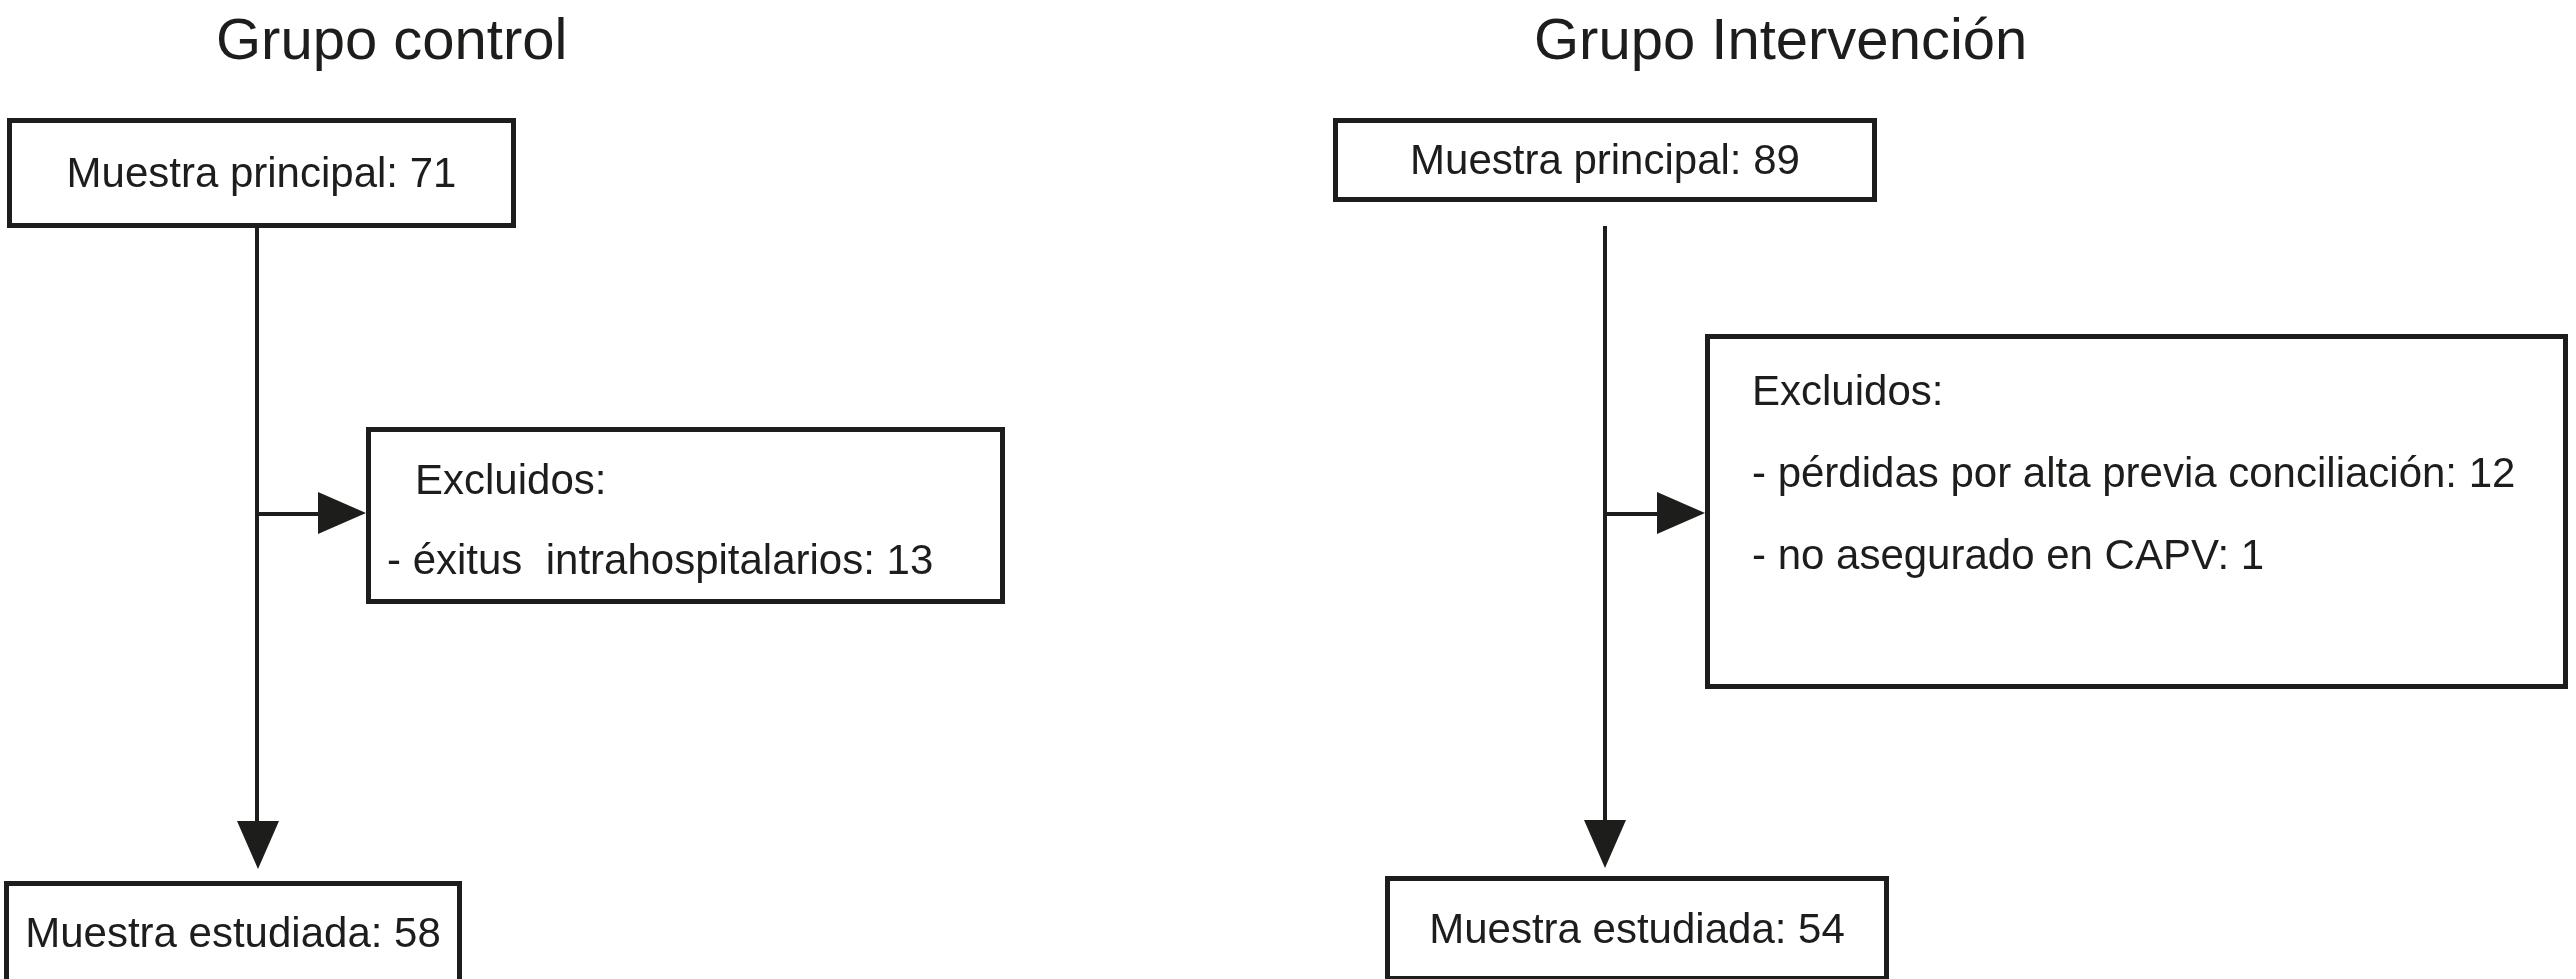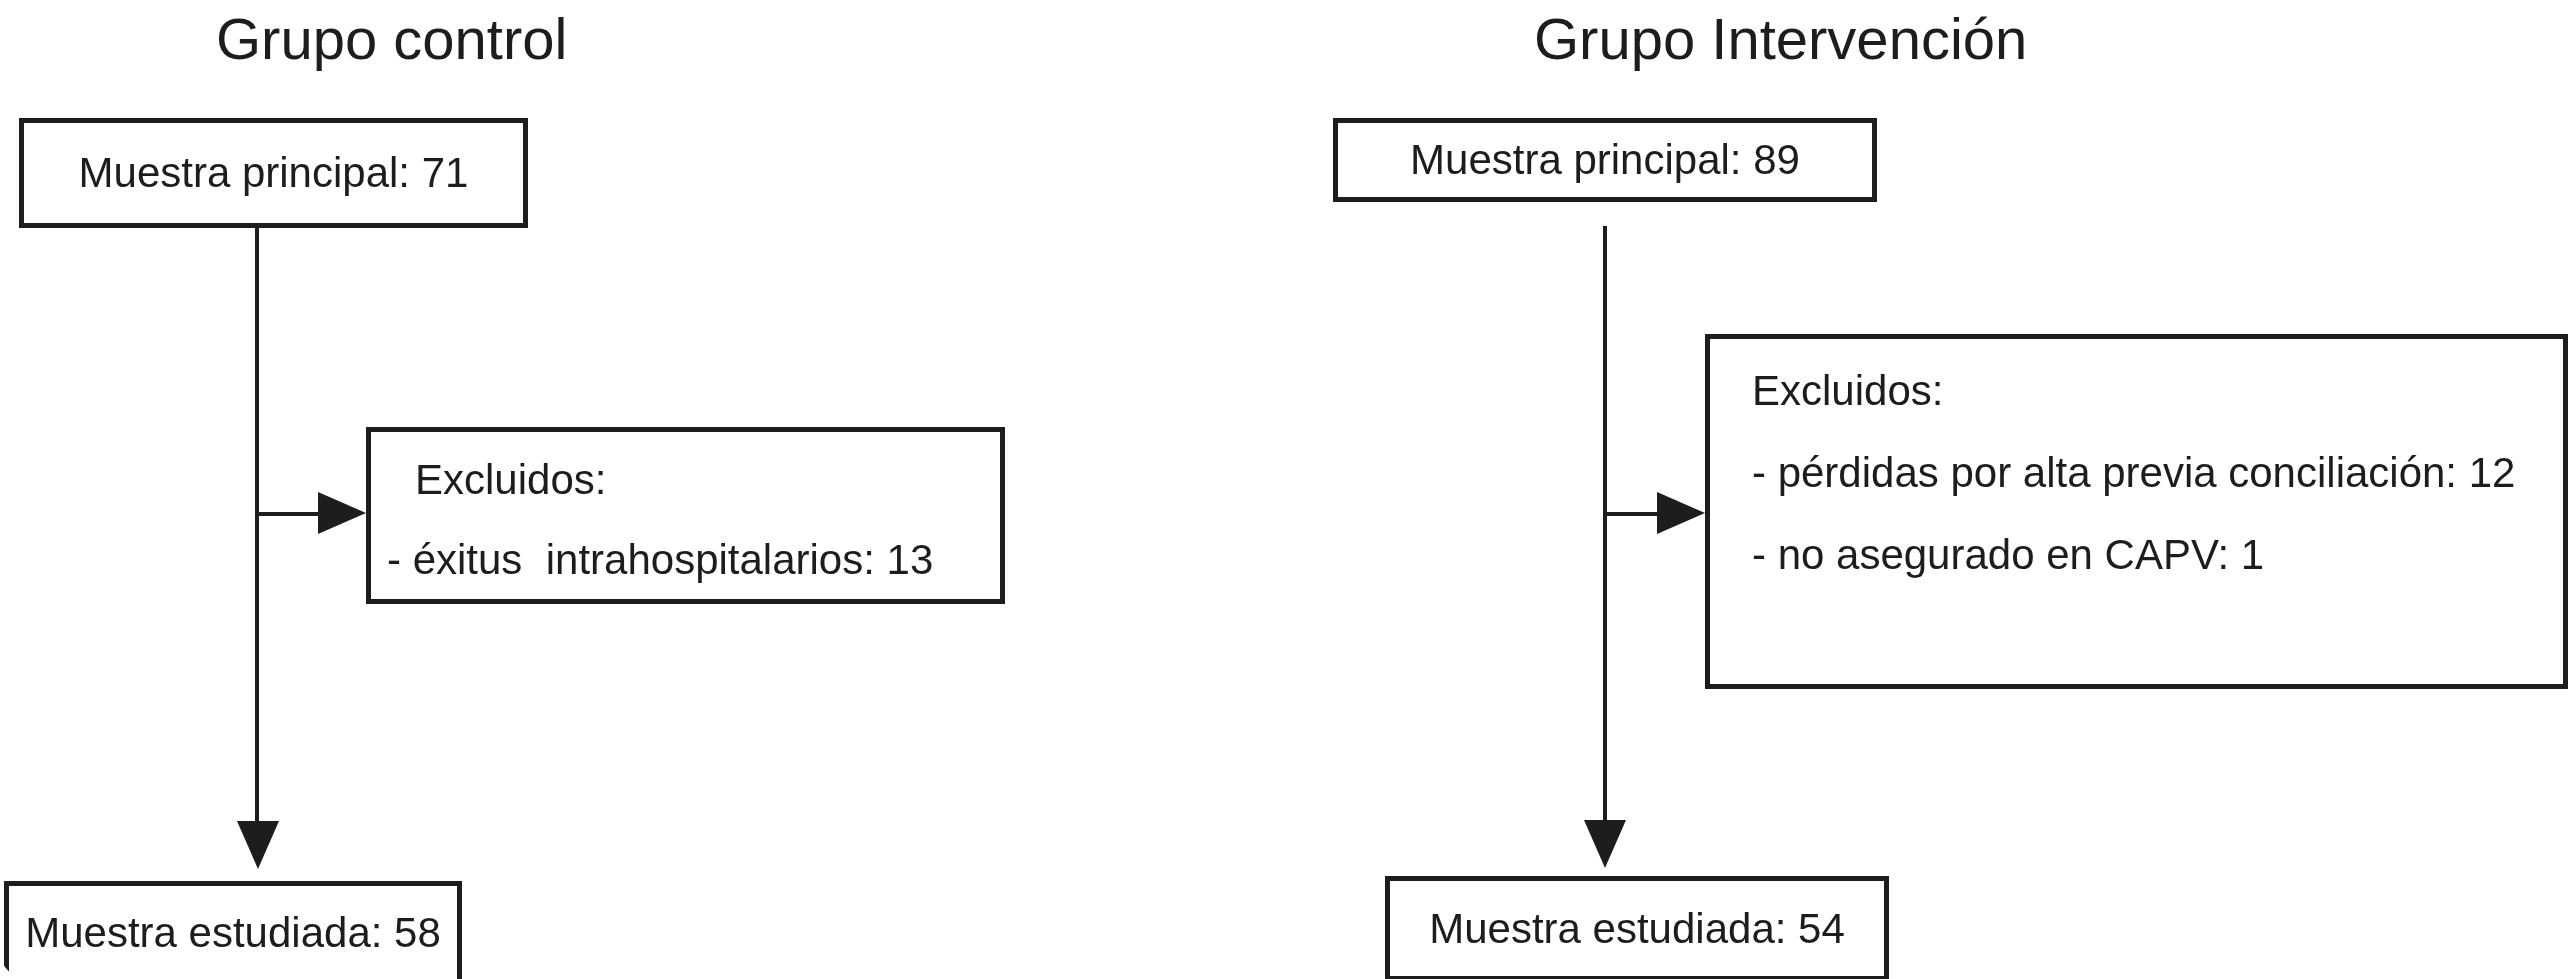--- a/index.html
+++ b/index.html
@@ -8,21 +8,20 @@
     background: #ffffff;
   }
   .canvas {
     position: relative;
     width: 2576px;
     height: 979px;
     background: #ffffff;
     font-family: "Liberation Sans", sans-serif;
     color: #1d1d1b;
     overflow: hidden;
-    border-radius: 28px;
   }
   .group-title {
     position: absolute;
     top: 0;
     font-size: 58px;
     line-height: 77px;
     font-weight: 400;
     white-space: nowrap;
     color: #1d1d1b;
   }
@@ -79,21 +78,21 @@
     border-left: 48px solid #1d1d1b;
   }
 </style>
 </head>
 <body>
 
 <div class="canvas">
 
   <div class="group-title" style="left:216px;">Grupo control</div>
 
-  <div class="flow-box sample-box" style="left:19px; top:118px; width:509px; height:110px;">
+  <div class="flow-box sample-box" style="left:7px; top:118px; width:509px; height:110px;">
     <span>Muestra principal: 71</span>
   </div>
 
   <div class="vline" style="left:255px; top:227px; height:596px;"></div>
   <div class="arrow-down" style="left:237px; top:821px;"></div>
 
   <div class="hline" style="left:258px; top:512px; width:64px;"></div>
   <div class="arrow-right" style="left:318px; top:492px;"></div>
 
   <div class="flow-box excl-box left" style="left:366px; top:427px; width:639px; height:177px;">

